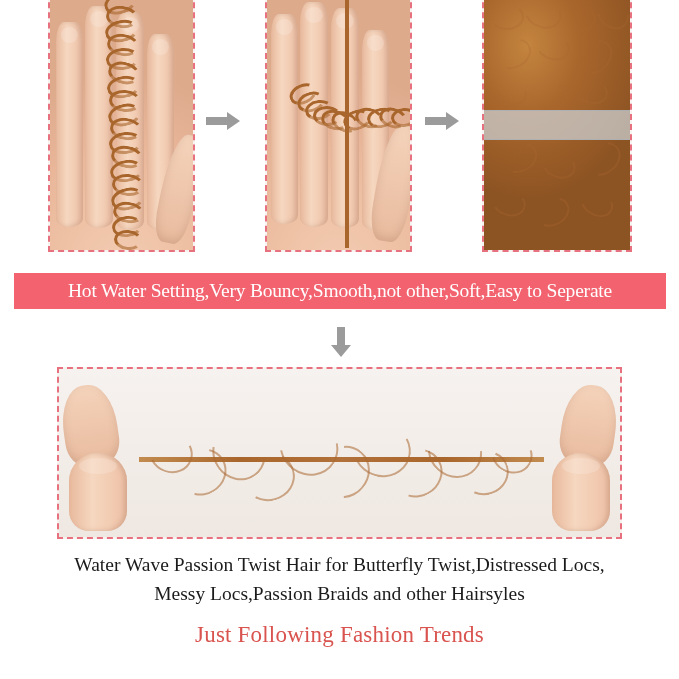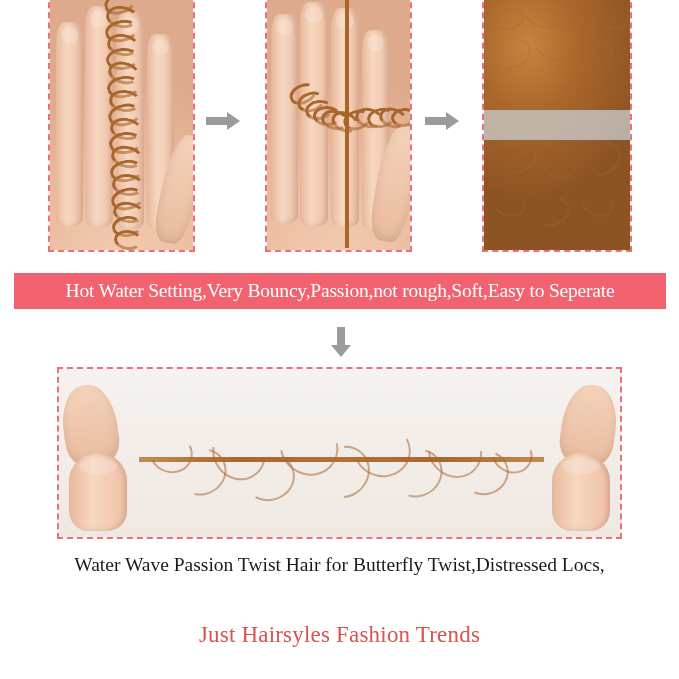--- a/index.html
+++ b/index.html
@@ -278,21 +278,21 @@
         <div class="frizz" style="left:100px;top:150px; width:34px; height:26px; transform:rotate(-38deg);"></div>
         <div class="frizz" style="left:8px;  top:196px; width:30px; height:22px; transform:rotate(16deg);"></div>
         <div class="frizz" style="left:50px; top:204px; width:32px; height:24px; transform:rotate(-24deg);"></div>
         <div class="frizz" style="left:96px; top:196px; width:30px; height:22px; transform:rotate(30deg);"></div>
       </div>
       <div class="tape" style="left:-2px; top:116px; width:152px; height:28px;"></div>
     </div>
   </div>
 
   <div class="banner">
-    <span class="banner-text">Hot Water Setting,Very Bouncy,Passion,not rough,Soft,Easy to Seperate</span>
+    <span class="banner-text">Hot Water Setting,Very Bouncy,Smooth,not other,Soft,Easy to Seperate</span>
   </div>
 
   <div class="arrow-down">
     <svg viewBox="0 0 20 30" aria-hidden="true">
       <polygon points="6,0 14,0 14,18 20,18 10,30 0,18 6,18" fill="currentColor"></polygon>
     </svg>
   </div>
 
   <div class="photo-frame frame-4">
     <div style="position:absolute; inset:0; background:linear-gradient(180deg,#f6f2ef 0%,#efe8e2 100%);"></div>
@@ -318,16 +318,17 @@
       <div class="frizz" style="left:214px; top:14px; width:54px; height:50px; transform:rotate(18deg);"></div>
       <div class="frizz" style="left:252px; top:40px; width:48px; height:44px; transform:rotate(-28deg);"></div>
       <div class="frizz" style="left:288px; top:16px; width:52px; height:48px; transform:rotate(42deg);"></div>
       <div class="frizz" style="left:322px; top:42px; width:44px; height:40px; transform:rotate(-20deg);"></div>
       <div class="frizz" style="left:352px; top:26px; width:38px; height:34px; transform:rotate(30deg);"></div>
     </div>
   </div>
 
   <div class="caption-block">
     <div class="caption-line">Water Wave Passion Twist Hair for Butterfly Twist,Distressed Locs,</div>
-  </div>
-  <div class="tagline">Just Hairsyles Fashion Trends</div>
+    <div class="caption-line">Messy Locs,Passion Braids and other Hairsyles</div>
+  </div>
+  <div class="tagline">Just Following Fashion Trends</div>
 
 </div>
 
 </body></html>

